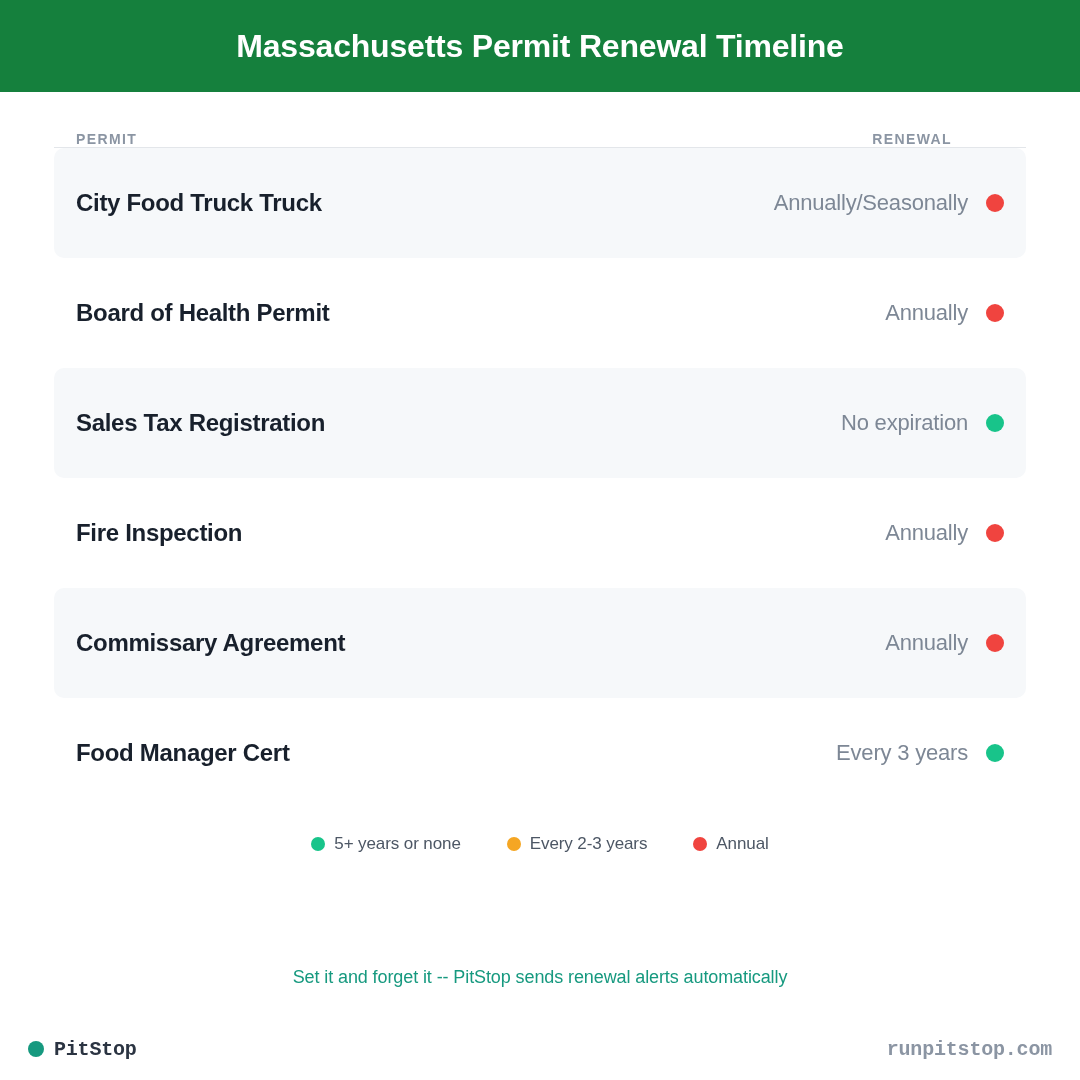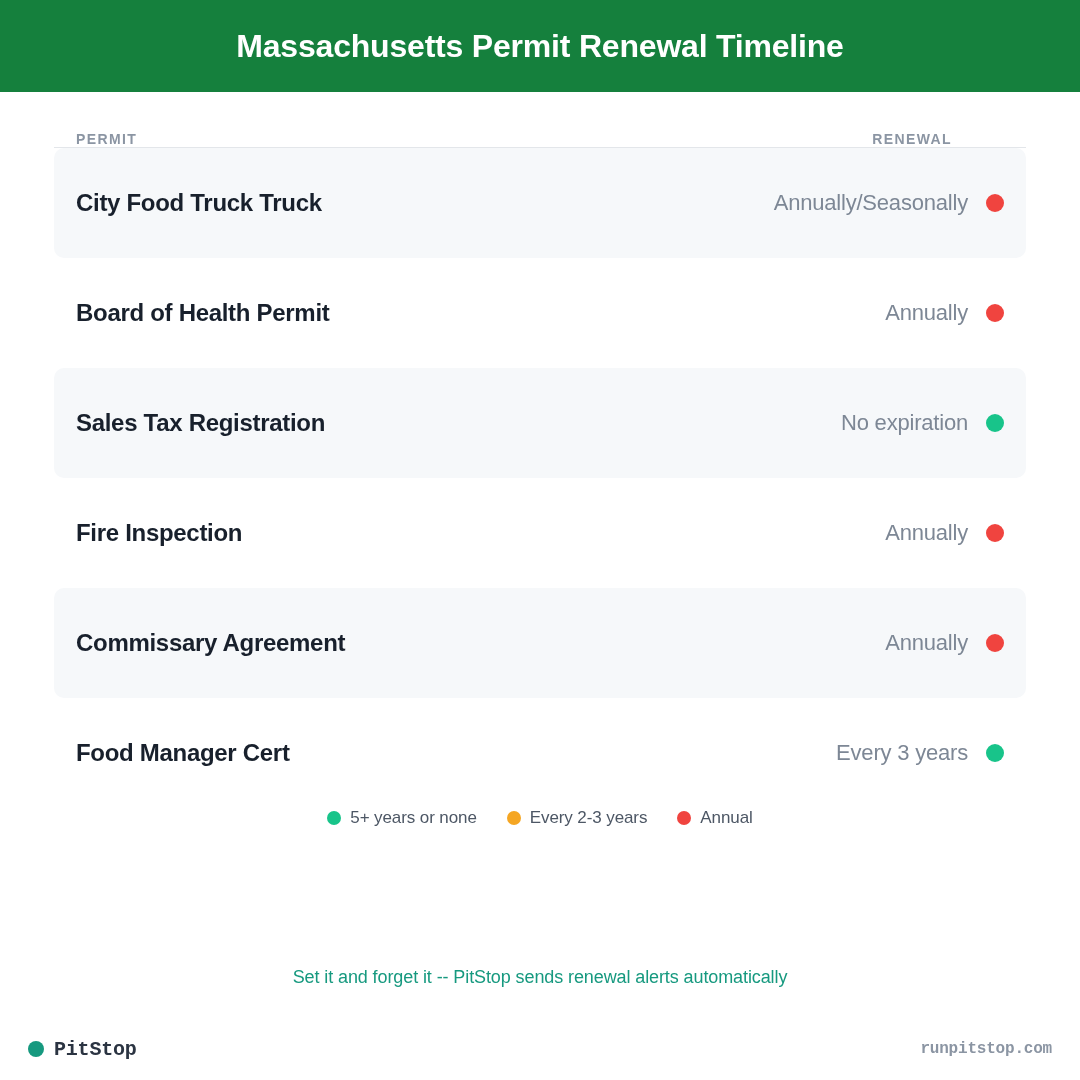--- a/index.html
+++ b/index.html
@@ -99,21 +99,22 @@
     height: 18px;
     border-radius: 50%;
     margin-left: 18px;
   }
 
   
   .legend {
     display: flex;
     justify-content: center;
     align-items: center;
-    gap: 30px;
+    gap: 46px;
+    margin-top: 26px;
     flex: 0 0 auto;
   }
 
   .legend-item {
     display: flex;
     align-items: center;
     gap: 9px;
   }
 
   .legend-dot {
@@ -169,21 +170,21 @@
   }
 
   .brand-name {
     font-size: 20px;
     font-weight: bold;
     color: #2b3442;
     letter-spacing: -0.2px;
   }
 
   .site {
-    font-size: 16px;
+    font-size: 20px;
     font-weight: bold;
     color: #8b95a3;
     letter-spacing: -0.2px;
   }
 </style>
 </head>
 <body>
 
 <div class="page">
 

